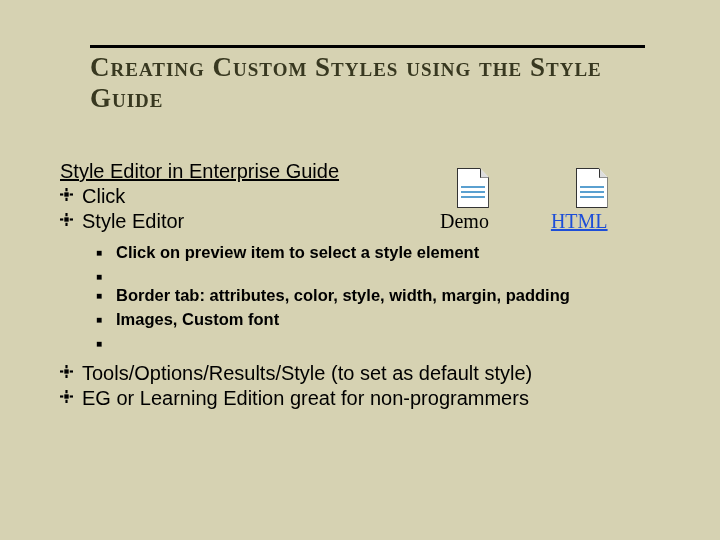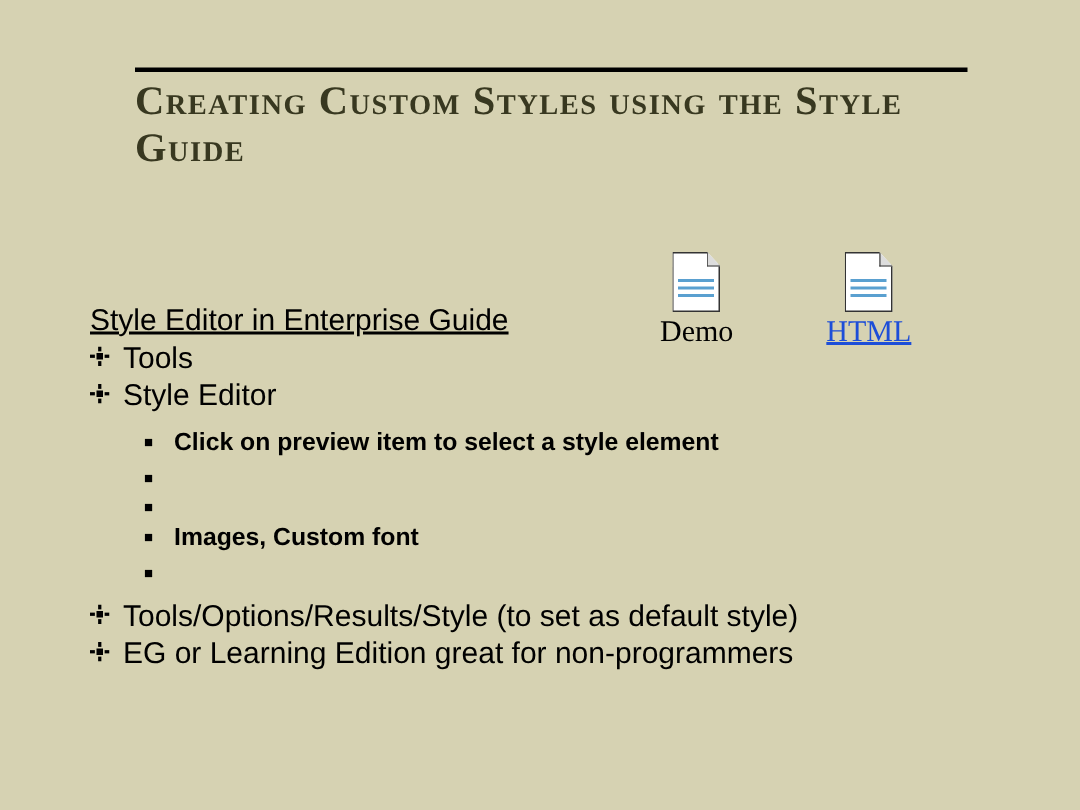--- a/index.html
+++ b/index.html
@@ -29,21 +29,20 @@
     letter-spacing: 1px;
     font-size: 27px;
     line-height: 1.15;
     color: #383820;
   }
   .content {
     position: absolute;
     top: 160px;
     left: 60px;
     width: 620px;
-    margin-top: 43px;
   }
   .intro-line {
     font-size: 20px;
     text-decoration: underline;
     margin-left: 0;
     margin-bottom: 2px;
   }
   .lvl1 {
     display: flex;
     align-items: flex-start;
@@ -83,21 +82,21 @@
     top: 168px;
     left: 440px;
     width: 240px;
     display: flex;
     gap: 62px;
     align-items: flex-start;
   }
   .file {
     display: flex;
     flex-direction: column;
-    align-items: center;
+    align-items: flex-end;
     cursor: pointer;
   }
   .file-icon {
     width: 32px;
     height: 40px;
     position: relative;
   }
   .file-icon .sheet {
     position: absolute;
     inset: 0;
@@ -171,21 +170,21 @@
   <div class="lvl1">
     <span class="bullet1">
       <svg width="13" height="13" viewBox="0 0 12 12">
           <rect x="4" y="4" width="4" height="4" fill="#000"></rect>
           <rect x="5" y="0" width="2" height="3" fill="#000"></rect>
           <rect x="5" y="9" width="2" height="3" fill="#000"></rect>
           <rect x="0" y="5" width="3" height="2" fill="#000"></rect>
           <rect x="9" y="5" width="3" height="2" fill="#000"></rect>
         </svg>
     </span>
-    <span>Tools</span>
+    <span>Click</span>
   </div>
   <div class="lvl1">
     <span class="bullet1">
       <svg width="13" height="13" viewBox="0 0 12 12">
           <rect x="4" y="4" width="4" height="4" fill="#000"></rect>
           <rect x="5" y="0" width="2" height="3" fill="#000"></rect>
           <rect x="5" y="9" width="2" height="3" fill="#000"></rect>
           <rect x="0" y="5" width="3" height="2" fill="#000"></rect>
           <rect x="9" y="5" width="3" height="2" fill="#000"></rect>
         </svg>
@@ -196,20 +195,21 @@
   <div class="lvl2-wrap">
     <div class="lvl2">
       <span class="bullet2">■</span>
       <span>Click on preview item to select a style element</span>
     </div>
     <div class="lvl2">
       <span class="bullet2">■</span>
     </div>
     <div class="lvl2">
       <span class="bullet2">■</span>
+      <span>Border tab: attributes, color, style, width, margin, padding</span>
     </div>
     <div class="lvl2">
       <span class="bullet2">■</span>
       <span>Images, Custom font</span>
     </div>
     <div class="lvl2">
       <span class="bullet2">■</span>
     </div>
   </div>
 

